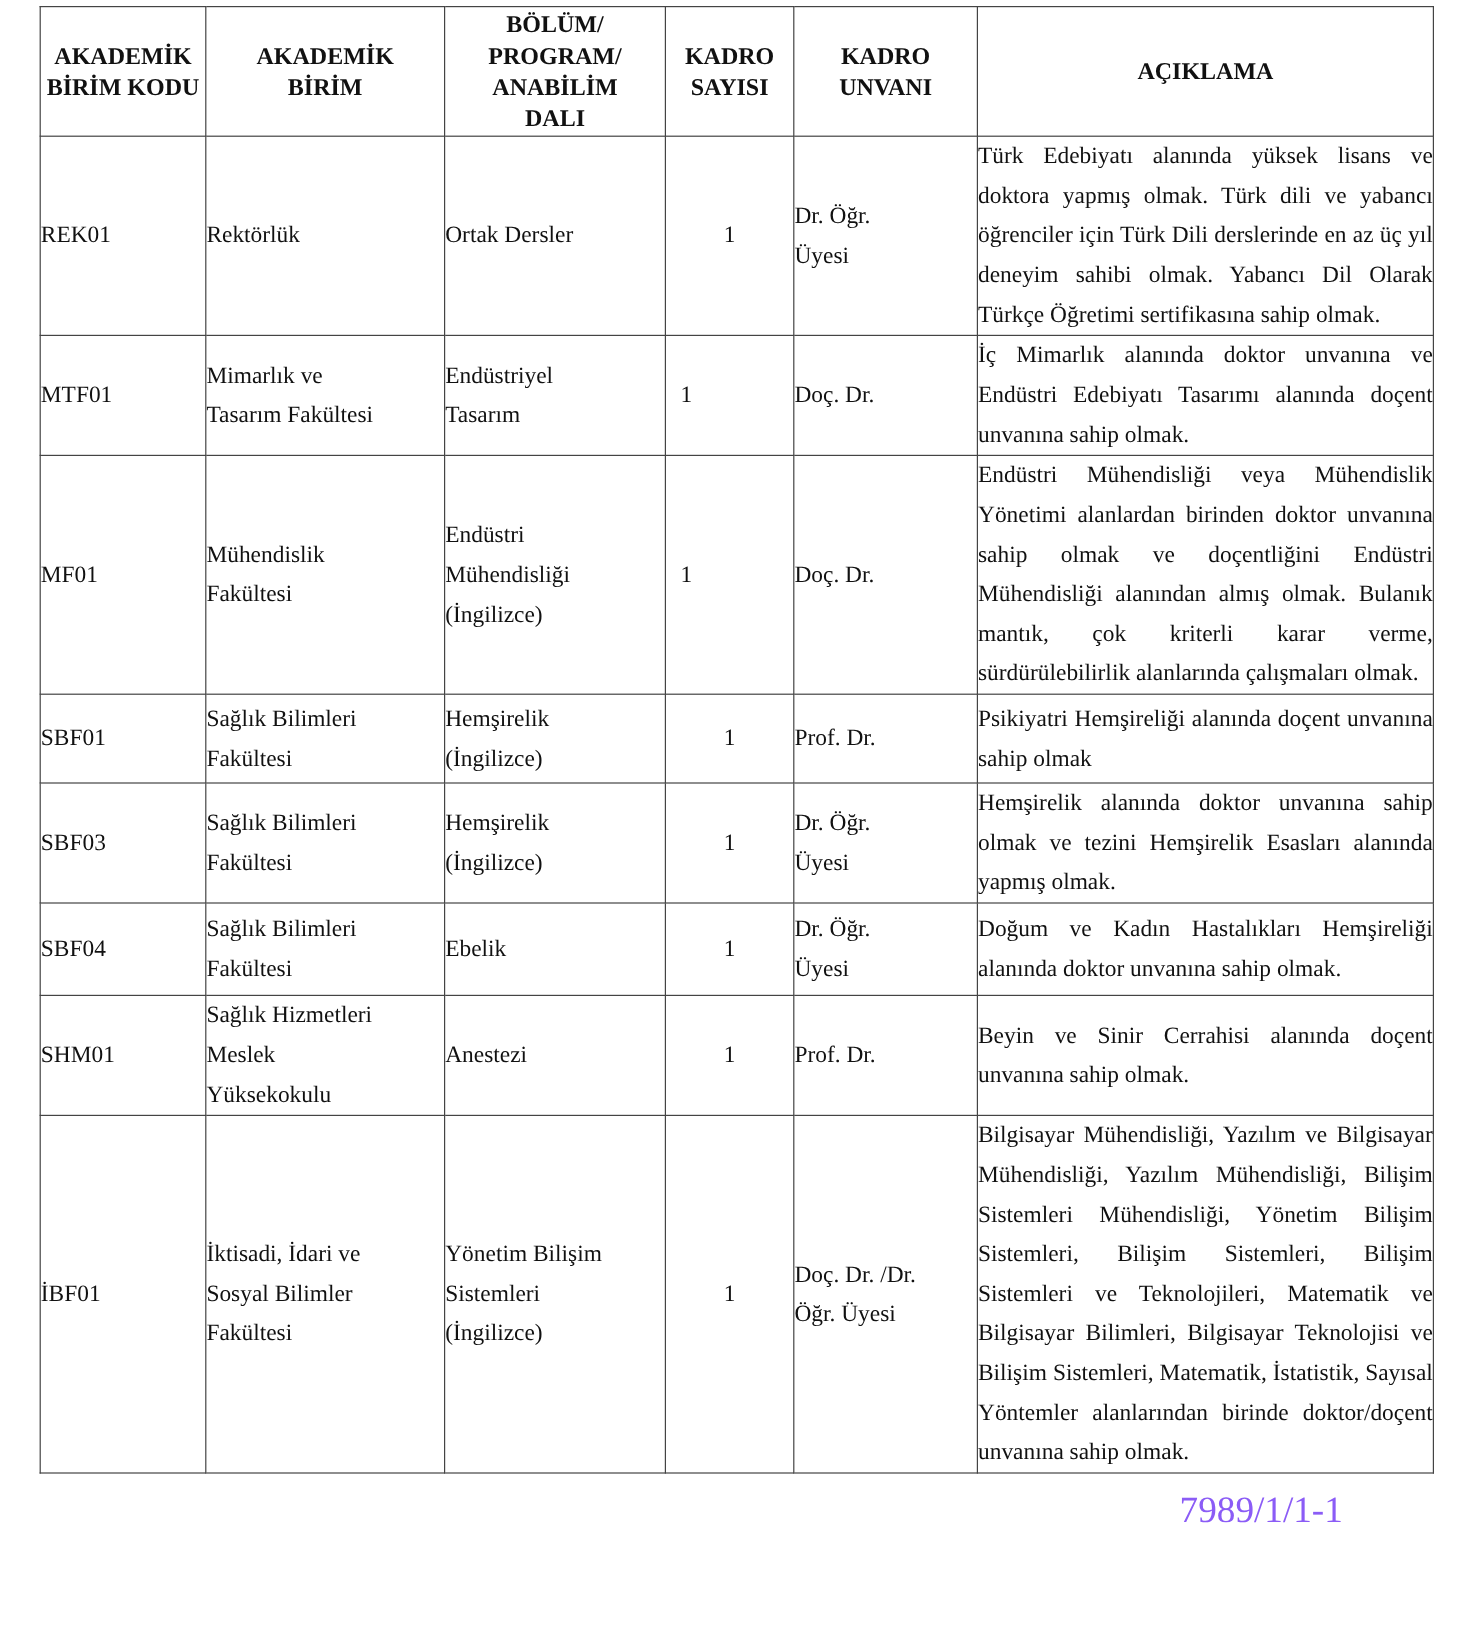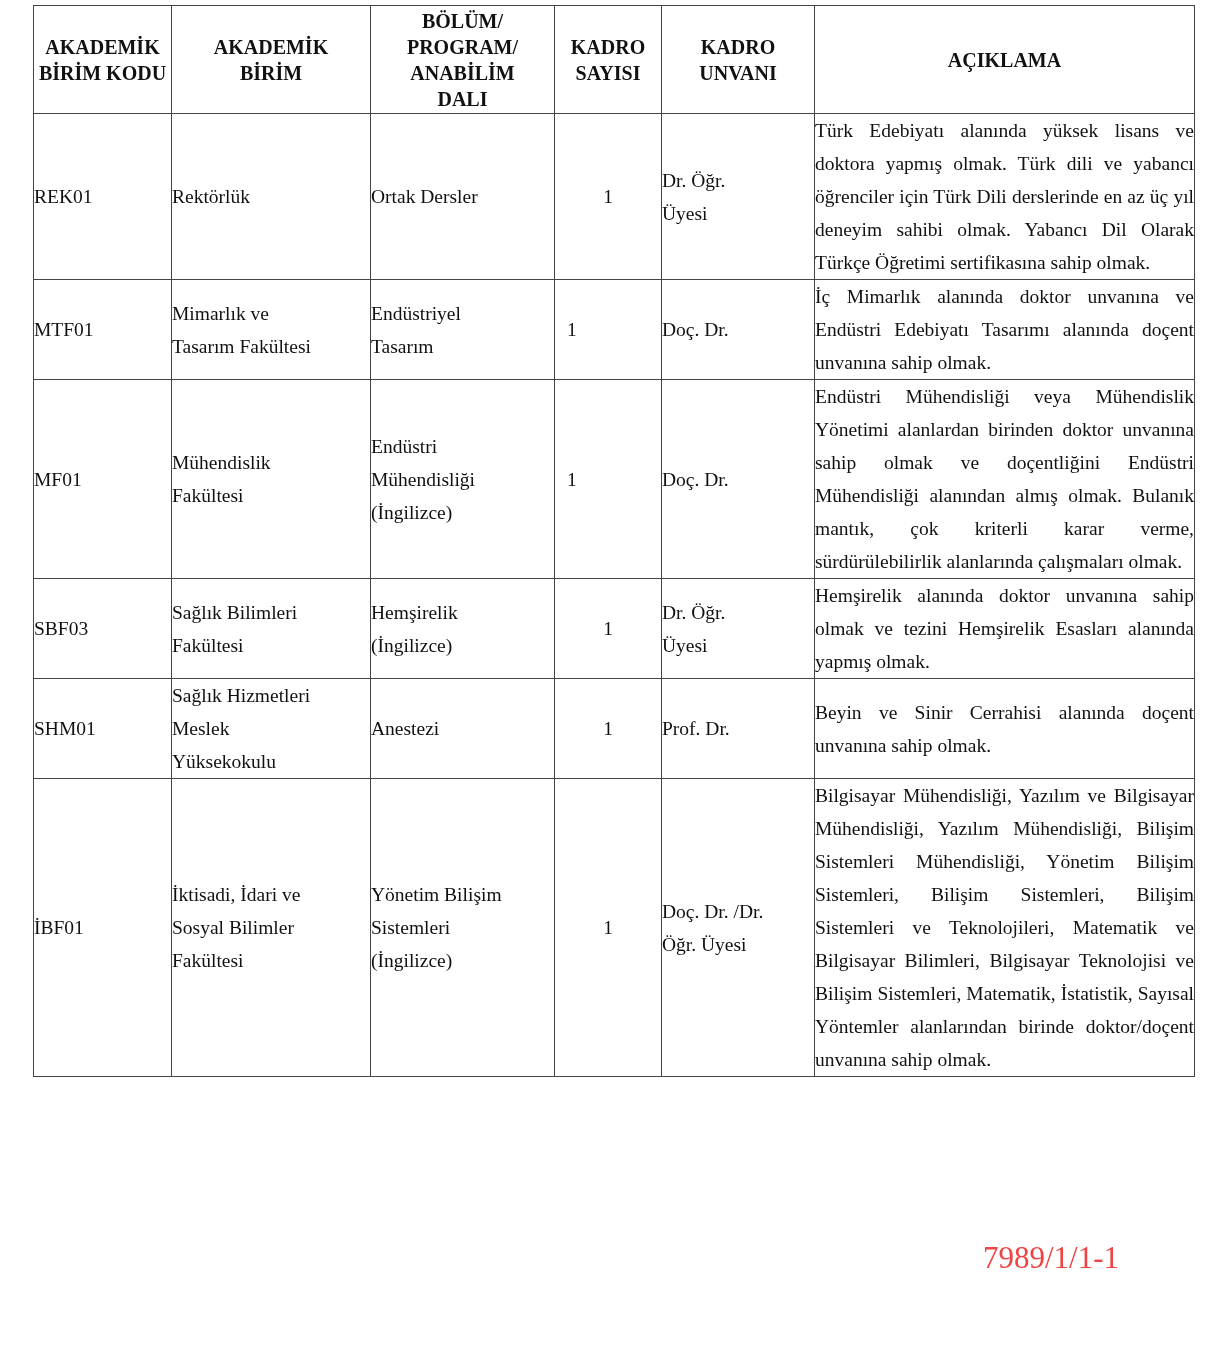--- a/index.html
+++ b/index.html
@@ -14,21 +14,21 @@
   col.c4 { width: 107px; } col.c5 { width: 153px; } col.c6 { width: 380px; }
   td.code { padding-left: 1px; }
   td.unit { padding-left: 12px; }
   td.prog { padding-left: 13px; }
   td.prog.tight { padding-left: 0; }
   td.count { text-align: center; }
   td.count.left { text-align: left; padding-left: 12px; }
   td.title { padding-left: 13px; }
   td.desc { padding: 0 14px 0 1px; text-align: justify; text-align-last: left; font-size: 19.5px; }
   .footer-code { position: absolute; left: 983px; top: 1240px; font-size: 31px;
-                 font-family: "Liberation Serif", "DejaVu Serif", serif; color: #ef4444; }
+                 font-family: "Liberation Serif", "DejaVu Serif", serif; color: #8b5cf6; }
 </style>
 </head>
 <body>
 
 <table class="grid">
   <colgroup>
     <col class="c1">
       <col class="c2">
       <col class="c3">
       <col class="c4">
@@ -108,40 +108,72 @@
         <div>Mühendisliği</div>
         <div>(İngilizce)</div>
       </td>
       <td class="count left">1</td>
       <td class="title">
         <div>Doç. Dr.</div>
       </td>
       <td class="desc">Endüstri Mühendisliği veya Mühendislik Yönetimi alanlardan birinden doktor unvanına sahip olmak ve doçentliğini Endüstri Mühendisliği alanından almış olmak. Bulanık mantık, çok kriterli karar verme, sürdürülebilirlik alanlarında çalışmaları olmak.</td>
     </tr>
 
+    <tr style="height:74px">
+      <td class="code">SBF01</td>
+      <td class="unit">
+        <div>Sağlık Bilimleri</div>
+        <div>Fakültesi</div>
+      </td>
+      <td class="prog">
+        <div>Hemşirelik</div>
+        <div>(İngilizce)</div>
+      </td>
+      <td class="count">1</td>
+      <td class="title">
+        <div>Prof. Dr.</div>
+      </td>
+      <td class="desc">Psikiyatri Hemşireliği alanında doçent unvanına sahip olmak</td>
+    </tr>
 
 
     <tr style="height:80px">
       <td class="code">SBF03</td>
       <td class="unit">
         <div>Sağlık Bilimleri</div>
         <div>Fakültesi</div>
       </td>
       <td class="prog">
         <div>Hemşirelik</div>
         <div>(İngilizce)</div>
       </td>
       <td class="count">1</td>
       <td class="title">
         <div>Dr. Öğr.</div>
         <div>Üyesi</div>
       </td>
       <td class="desc">Hemşirelik alanında doktor unvanına sahip olmak ve tezini Hemşirelik Esasları alanında yapmış olmak.</td>
     </tr>
 
+    <tr style="height:77px">
+      <td class="code">SBF04</td>
+      <td class="unit">
+        <div>Sağlık Bilimleri</div>
+        <div>Fakültesi</div>
+      </td>
+      <td class="prog">
+        <div>Ebelik</div>
+      </td>
+      <td class="count">1</td>
+      <td class="title">
+        <div>Dr. Öğr.</div>
+        <div>Üyesi</div>
+      </td>
+      <td class="desc">Doğum ve Kadın Hastalıkları Hemşireliği alanında doktor unvanına sahip olmak.</td>
+    </tr>
 
     <tr style="height:79px">
       <td class="code">SHM01</td>
       <td class="unit">
         <div>Sağlık Hizmetleri</div>
         <div>Meslek</div>
         <div>Yüksekokulu</div>
       </td>
       <td class="prog tight">
         <div>Anestezi</div>

